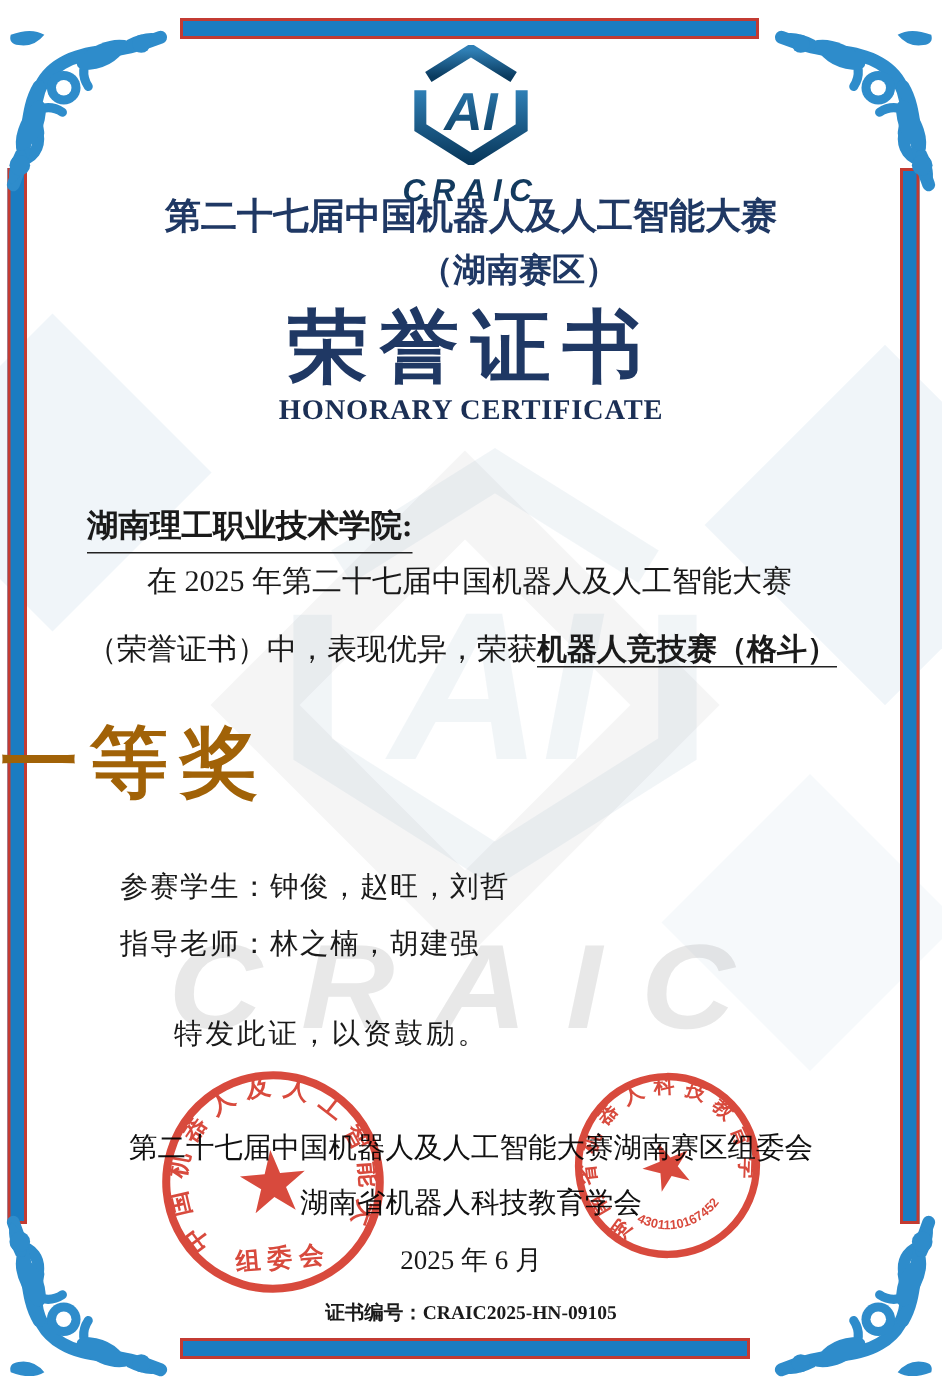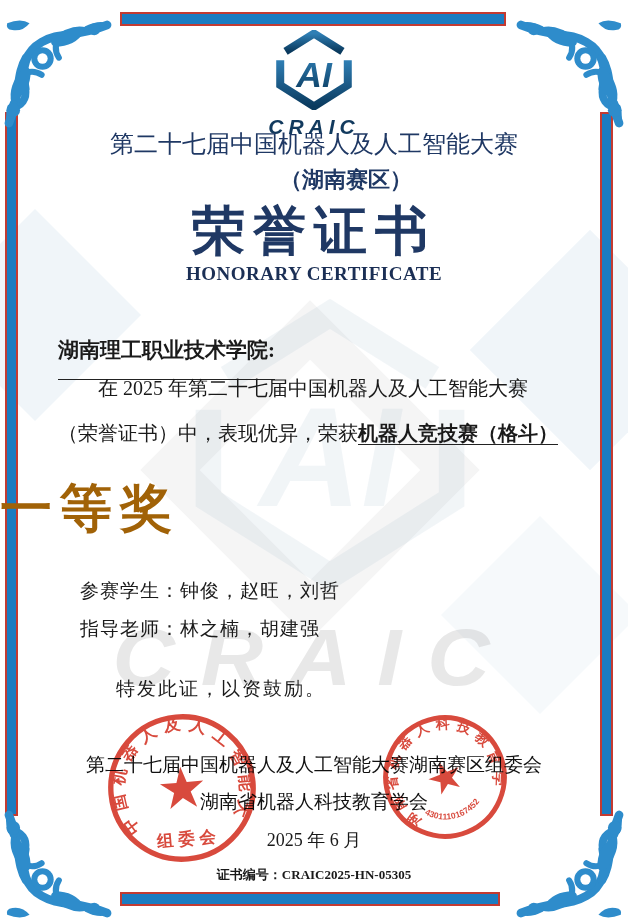--- a/index.html
+++ b/index.html
@@ -34,28 +34,28 @@
   
   .logo{position:absolute;left:0;top:30px;width:100%;text-align:center;}
   .logo svg{width:96px;height:80px;}
   .logo-word{
     margin-top:1px;font-family:"Liberation Sans","DejaVu Sans",sans-serif;
     font-weight:900;font-style:italic;font-size:21px;letter-spacing:5px;color:#123A5E;
   }
   
   .hdr{position:absolute;left:0;width:100%;text-align:center;
        font-family:"Liberation Sans","DejaVu Sans",sans-serif;color:#1F3864;}
-  .title1{top:128px;font-size:24px;font-weight:400;}
+  .title1{top:128px;font-size:24px;font-weight:700;}
   .title2{top:165px;font-size:22px;font-weight:700;padding-left:32px;}
   .cert-cn{top:196px;font-size:53px;font-weight:700;letter-spacing:8px;}
   .cert-en{top:263px;font-size:19px;font-weight:700;letter-spacing:0.5px;
            font-family:"Liberation Serif","DejaVu Serif",serif;color:#1b2f55;}
   
   .recipient{position:absolute;left:58px;top:336px;font-size:21px;font-weight:700;}
-  .recipient .u{border-bottom:1.6px solid #222;padding-bottom:17px;}
+  .recipient .u{border-bottom:1.6px solid #222;padding-bottom:6px;}
   .para{position:absolute;left:58px;top:366px;width:514px;font-size:20px;line-height:45px;}
   .para .indent{display:inline-block;width:2em;}
   .award-event{font-weight:700;border-bottom:1.8px solid #222;font-family:Liberation Serif, serif;}
   .award{position:absolute;left:0;top:474px;width:100%;text-align:left;
          font-family:"Liberation Sans","DejaVu Sans",sans-serif;
          font-size:52px;font-weight:900;letter-spacing:8px;color:#a16207;}
   .people{position:absolute;left:80px;font-size:19px;letter-spacing:1px;}
   .students{top:578px;}
   .teachers{top:616px;}
   .closing{position:absolute;left:116px;top:676px;font-size:19px;letter-spacing:2px;}
@@ -214,21 +214,21 @@
     <span>参赛学生：</span><span>钟俊，赵旺，刘哲</span>
   </div>
 
   <div class="closing">特发此证，以资鼓励。</div>
 
   <div class="org org1">第二十七届中国机器人及人工智能大赛湖南赛区组委会</div>
   <div class="org org2">湖南省机器人科技教育学会</div>
   <div class="date">2025 年 6 月</div>
 
   <div class="certno">
-    <span>证书编号：</span><span>CRAIC2025-HN-05305</span>
+    <span>证书编号：</span><span>CRAIC2025-HN-09105</span>
   </div>
 
   <svg class="seal seal-left" viewBox="0 0 160 160">
     <circle cx="80" cy="80" r="73" fill="none" stroke="#D53A2C" stroke-width="5.5"></circle>
     <path id="ringL" d="M34 118.6 A60 60 0 1 1 126 118.6" fill="none"></path>
     <text font-size="17" fill="#D53A2C" font-weight="700" font-family="Liberation Sans, DejaVu Sans, sans-serif">
       <textPath href="#ringL" startOffset="0" textLength="288" lengthAdjust="spacing">中国机器人及人工智能大赛</textPath>
     </text>
     <text x="80" y="100" text-anchor="middle" font-size="58" fill="#D53A2C">★</text>
     <text x="80" y="138" text-anchor="middle" font-size="17" font-weight="700" fill="#D53A2C" font-family="Liberation Sans, DejaVu Sans, sans-serif">组 委 会</text>

